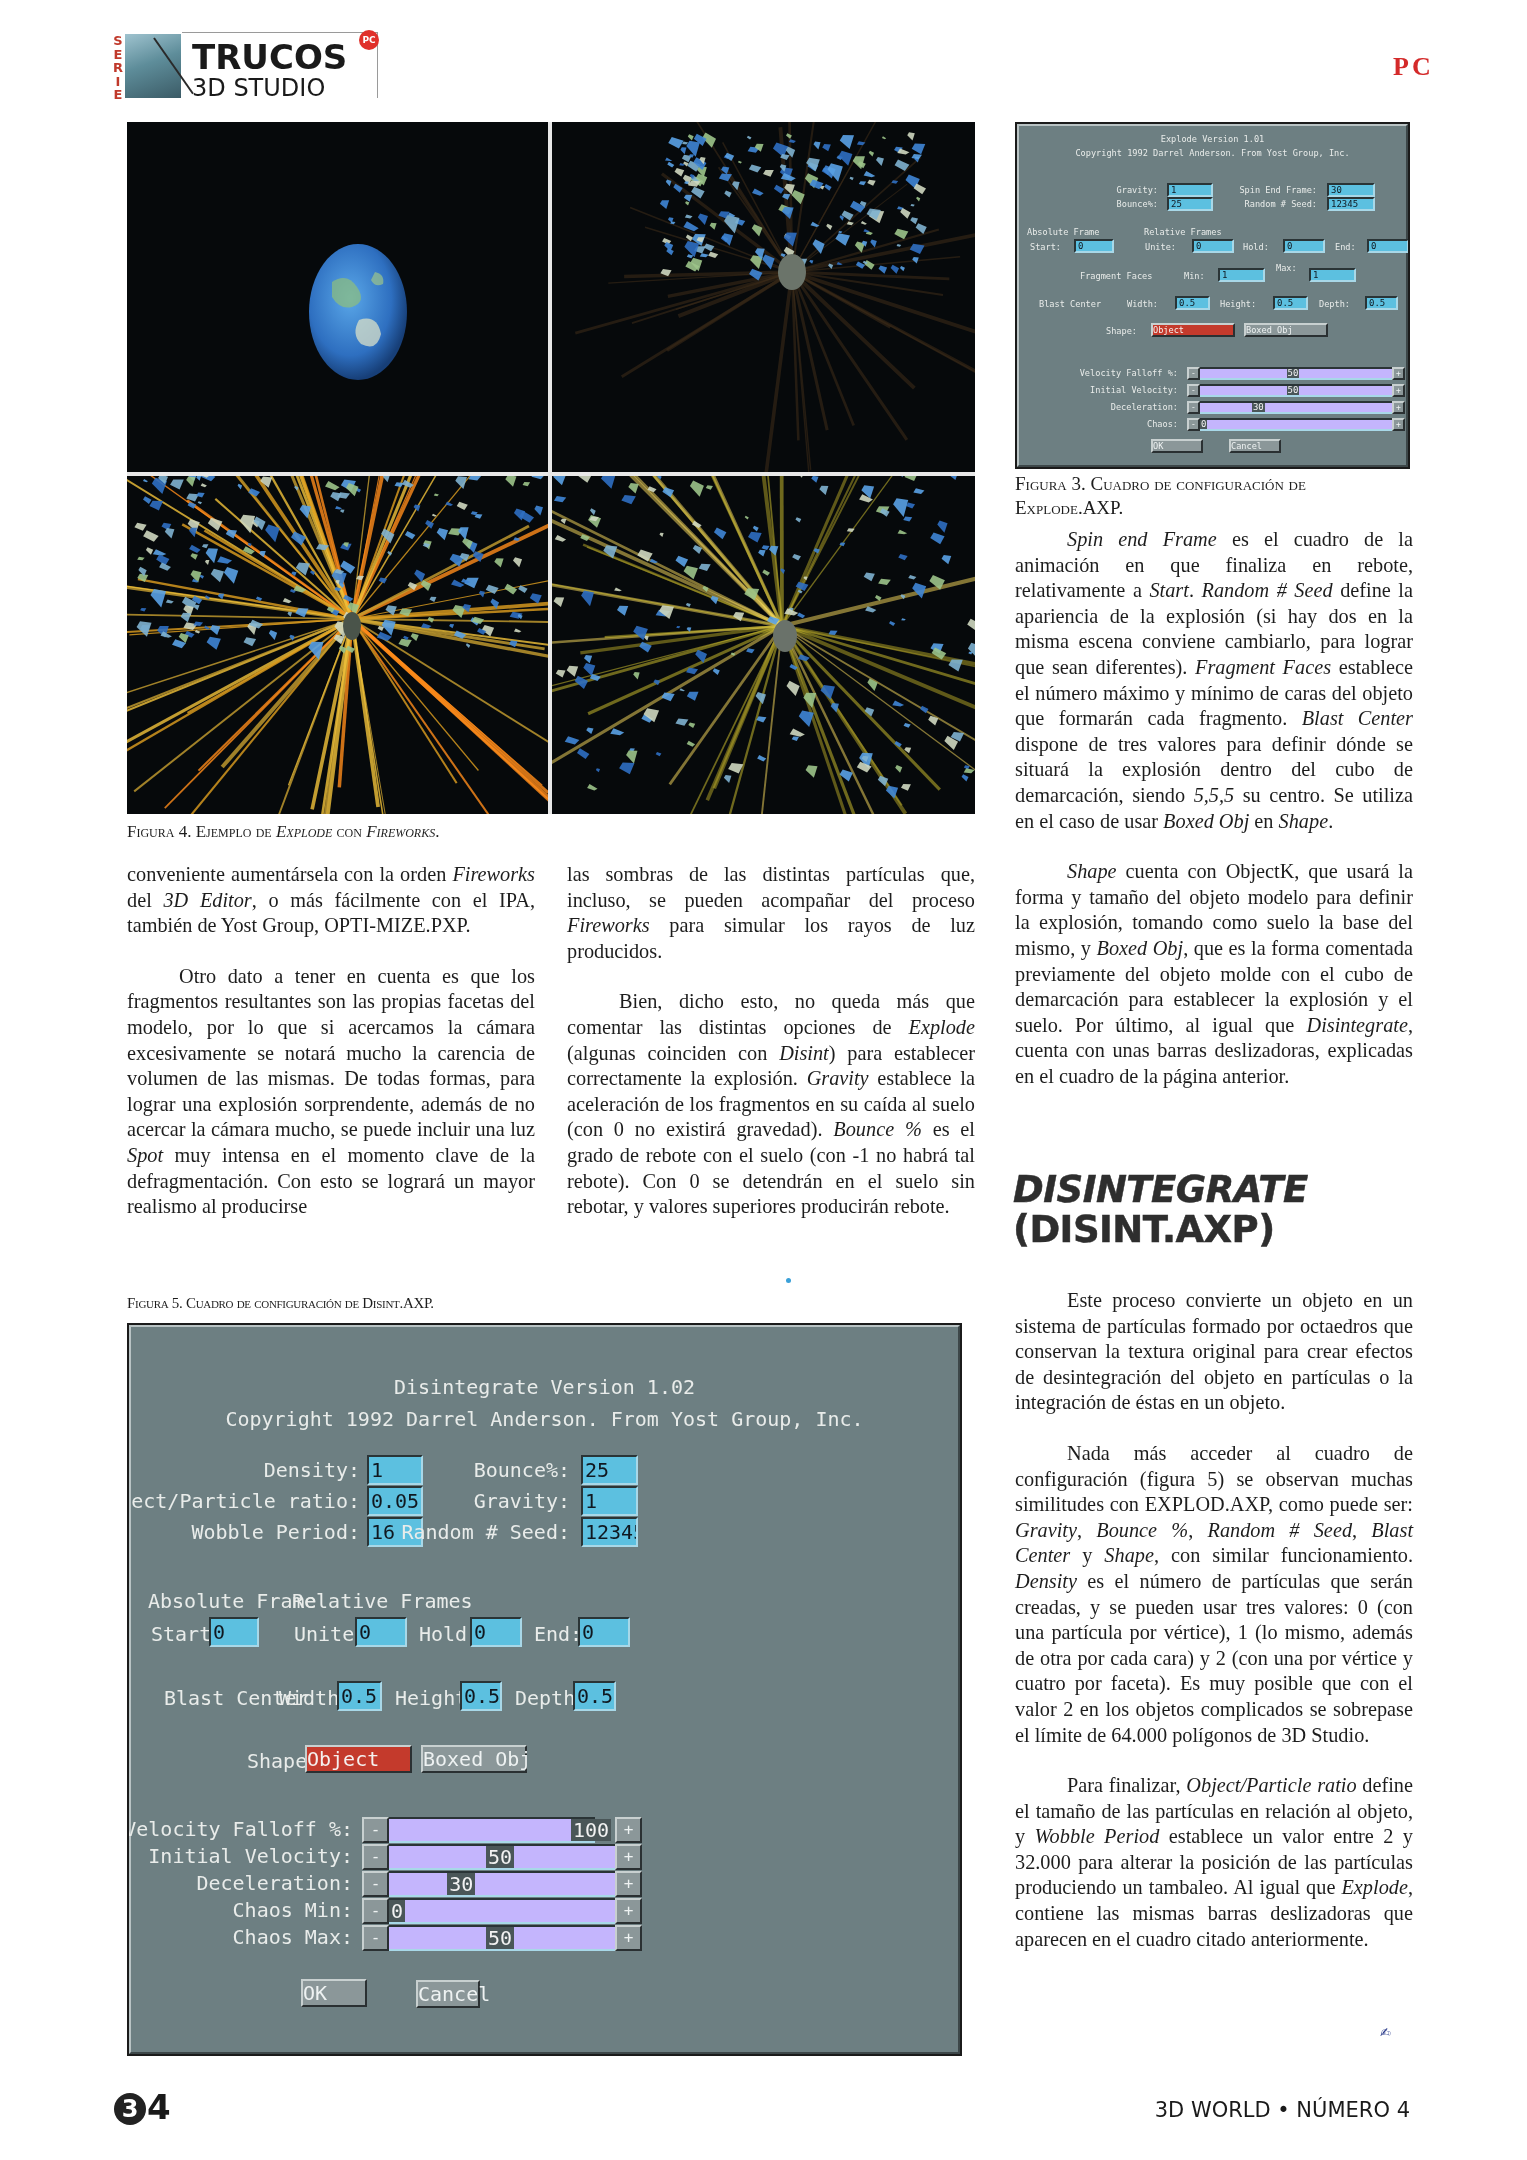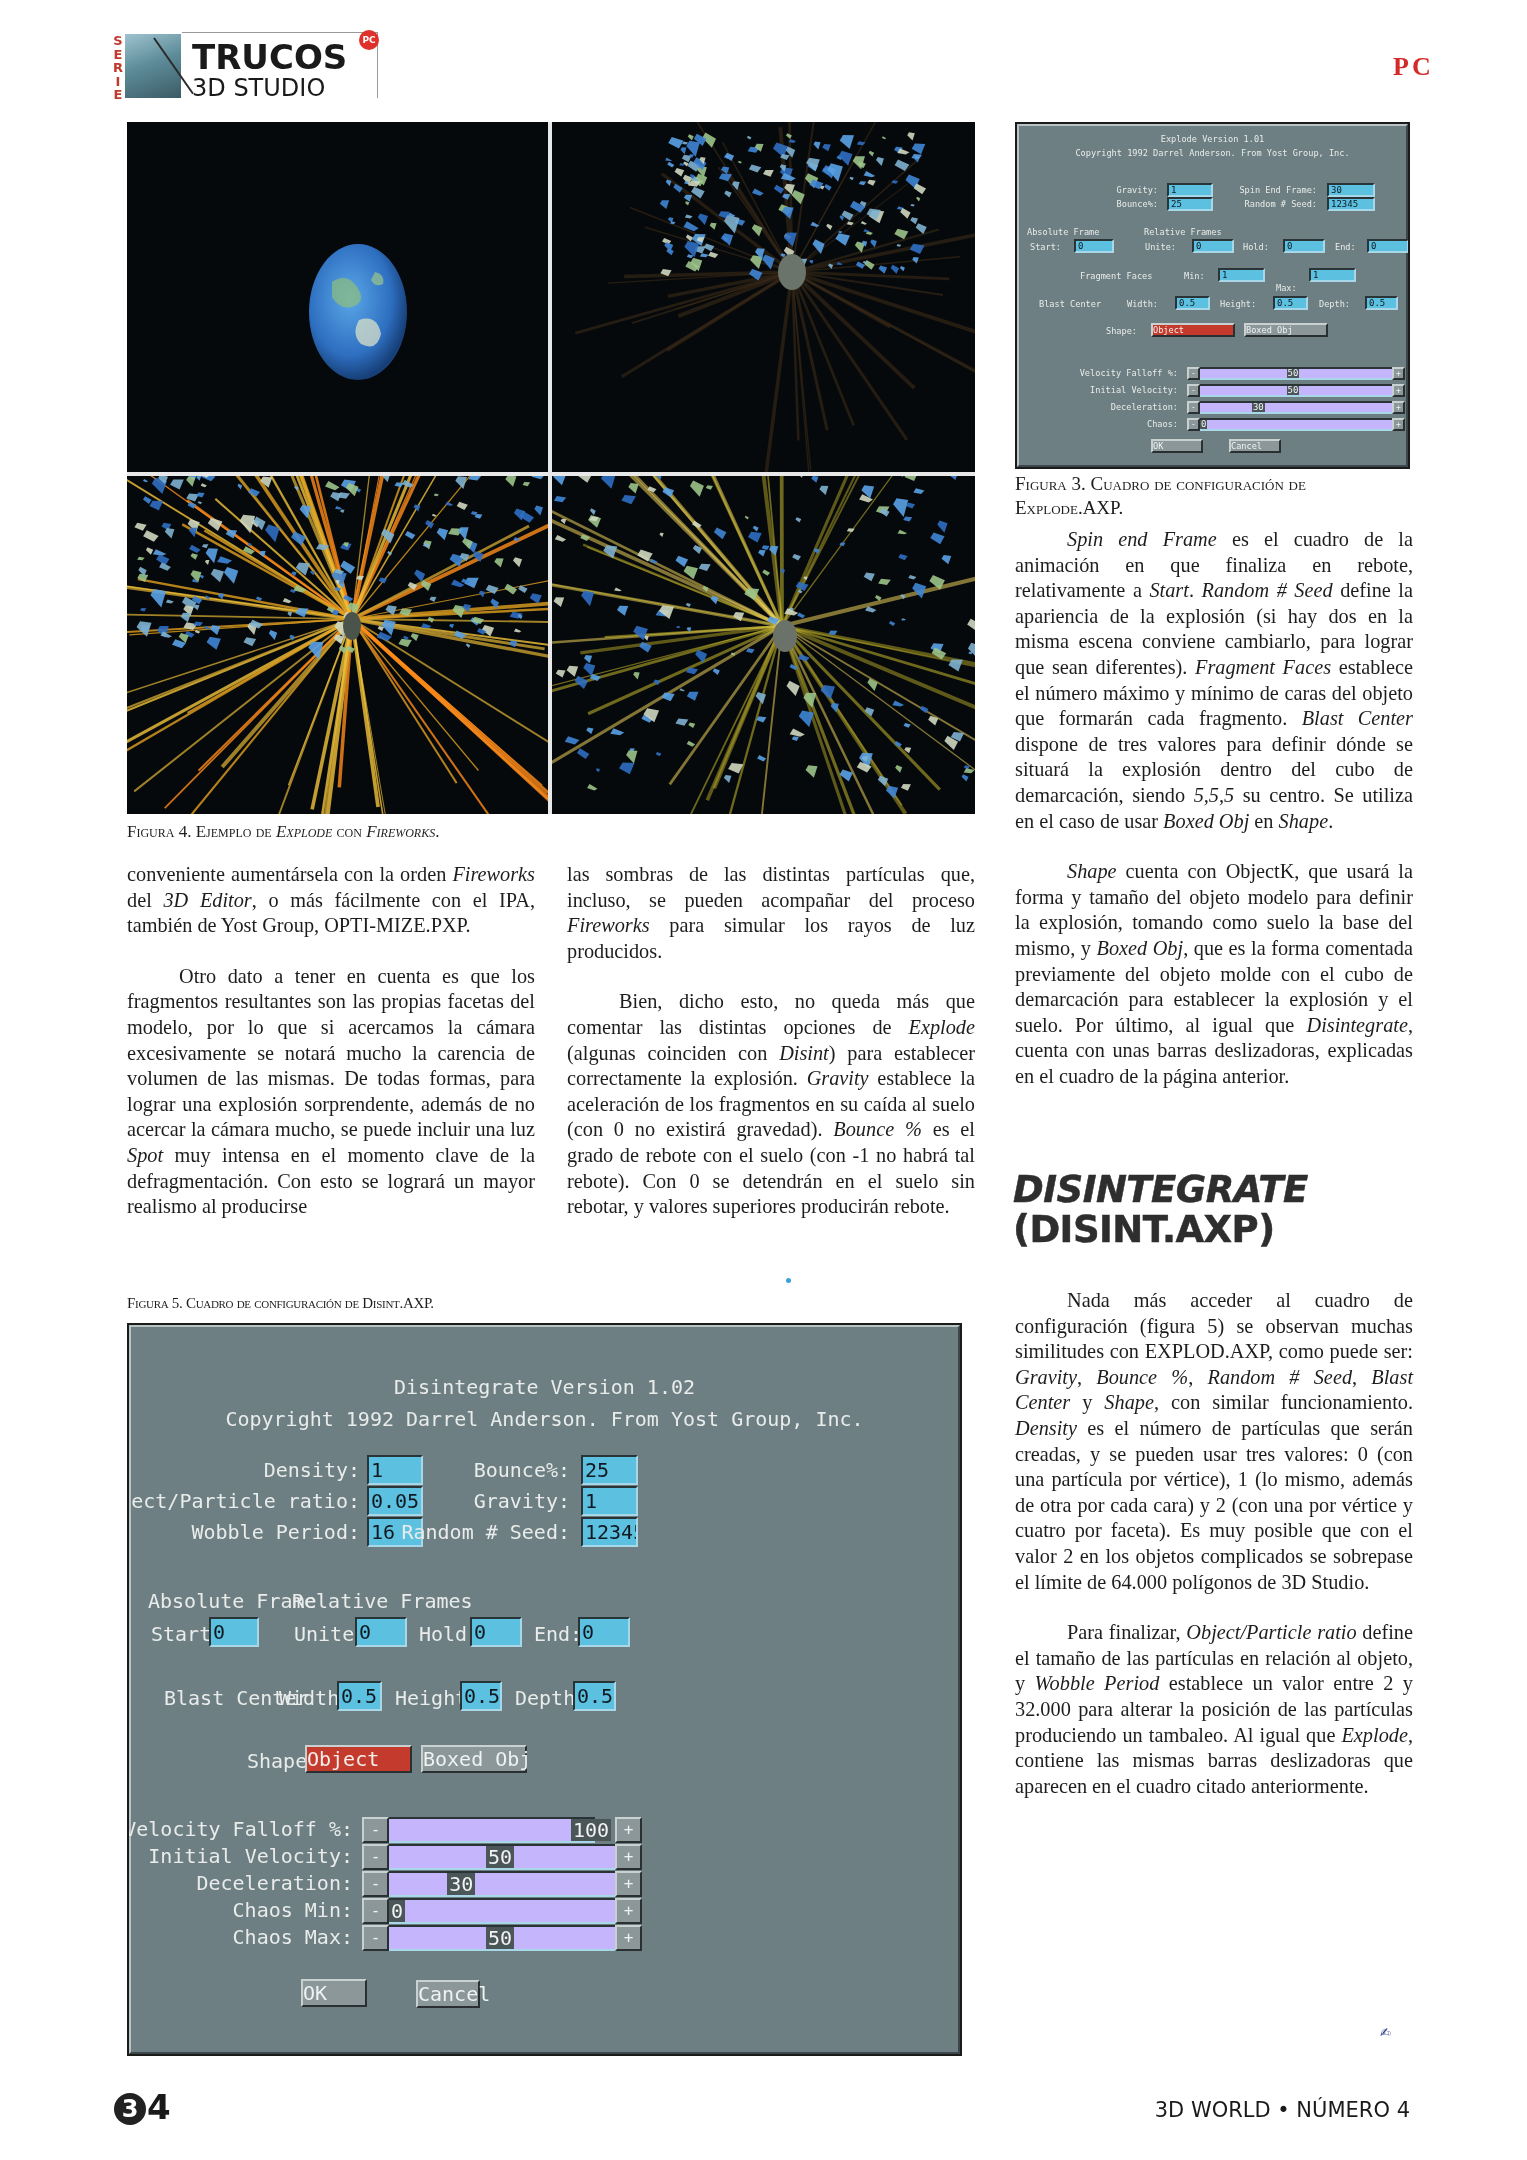--- a/index.html
+++ b/index.html
@@ -867,21 +867,21 @@
   <div class="line" style="left:128px;top:118px;">Unite:</div>
   <div class="fld" style="left:175px;top:115px;width:42px;">0</div>
   <div class="line" style="left:226px;top:118px;">Hold:</div>
   <div class="fld" style="left:266px;top:115px;width:42px;">0</div>
   <div class="line" style="left:318px;top:118px;">End:</div>
   <div class="fld" style="left:350px;top:115px;width:42px;">0</div>
 
   <div class="line" style="left:63px;top:147px;">Fragment Faces</div>
   <div class="line" style="left:167px;top:147px;">Min:</div>
   <div class="fld" style="left:201px;top:144px;width:47px;">1</div>
-  <div class="line" style="left:259px;top:159px;">Max:</div>
+  <div class="line" style="left:259px;top:139px;">Max:</div>
   <div class="fld" style="left:292px;top:144px;width:47px;">1</div>
 
   <div class="line" style="left:22px;top:175px;">Blast Center</div>
   <div class="line" style="left:110px;top:175px;">Width:</div>
   <div class="fld" style="left:158px;top:172px;width:35px;">0.5</div>
   <div class="line" style="left:203px;top:175px;">Height:</div>
   <div class="fld" style="left:256px;top:172px;width:35px;">0.5</div>
   <div class="line" style="left:302px;top:175px;">Depth:</div>
   <div class="fld" style="left:348px;top:172px;width:33px;">0.5</div>
 
@@ -931,20 +931,21 @@
 
 <div class="col colR1">
   <p><i>Spin end Frame</i><span> es el cuadro de la animación en que finaliza en rebote, relativamente a </span><i>Start</i><span>. </span><i>Random # Seed</i><span> define la apariencia de la explosión (si hay dos en la misma escena conviene cambiarlo, para lograr que sean diferentes). </span><i>Fragment Faces</i><span> establece el número máximo y mínimo de caras del objeto que formarán cada fragmento. </span><i>Blast Center</i><span> dispone de tres valores para definir dónde se situará la explosión dentro del cubo de demarcación, siendo </span><i>5,5,5</i><span> su centro. Se utiliza en el caso de usar </span><i>Boxed Obj</i><span> en </span><i>Shape</i><span>.</span></p>
   <p><i>Shape</i><span> cuenta con ObjectK, que usará la forma y tamaño del objeto modelo para definir la explosión, tomando como suelo la base del mismo, y </span><i>Boxed Obj</i><span>, que es la forma comentada previamente del objeto molde con el cubo de demarcación para establecer la explosión y el suelo. Por último, al igual que </span><i>Disintegrate</i><span>, cuenta con unas barras deslizadoras, explicadas en el cuadro de la página anterior.</span></p>
 </div>
 
 <div class="section-title">DISINTEGRATE</div>
 <div class="section-sub">(DISINT.AXP)</div>
 
 <div class="col colR2">
+  <p>Este proceso convierte un objeto en un sistema de partículas formado por octaedros que conservan la textura original para crear efectos de desintegración del objeto en partículas o la integración de éstas en un objeto.</p>
   <p><span>Nada más acceder al cuadro de configuración (figura 5) se observan muchas similitudes con EXPLOD.AXP, como puede ser: </span><i>Gravity</i><span>, </span><i>Bounce %</i><span>, </span><i>Random # Seed</i><span>, </span><i>Blast Center</i><span> y </span><i>Shape</i><span>, con similar funcionamiento. </span><i>Density</i><span> es el número de partículas que serán creadas, y se pueden usar tres valores: 0 (con una partícula por vértice), 1 (lo mismo, además de otra por cada cara) y 2 (con una por vértice y cuatro por faceta). Es muy posible que con el valor 2 en los objetos complicados se sobrepase el límite de 64.000 polígonos de 3D Studio.</span></p>
   <p><span>Para finalizar, </span><i>Object/Particle ratio</i><span> define el tamaño de las partículas en relación al objeto, y </span><i>Wobble Period</i><span> establece un valor entre 2 y 32.000 para alterar la posición de las partículas produciendo un tambaleo. Al igual que </span><i>Explode</i><span>, contiene las mismas barras deslizadoras que aparecen en el cuadro citado anteriormente.</span></p>
 </div>
 <div class="end-mark">✍</div>
 
 <div class="col colL">
   <p class="noindent"><span>conveniente aumentársela con la orden </span><i>Fireworks</i><span> del </span><i>3D Editor</i><span>, o más fácilmente con el IPA, también de Yost Group, OPTI-MIZE.PXP.</span></p>
   <p><span>Otro dato a tener en cuenta es que los fragmentos resultantes son las propias facetas del modelo, por lo que si acercamos la cámara excesivamente se notará mucho la carencia de volumen de las mismas. De todas formas, para lograr una explosión sorprendente, además de no acercar la cámara mucho, se puede incluir una luz </span><i>Spot</i><span> muy intensa en el momento clave de la defragmentación. Con esto se logrará un mayor realismo al producirse</span></p>
 </div>
 <div class="col colM">

